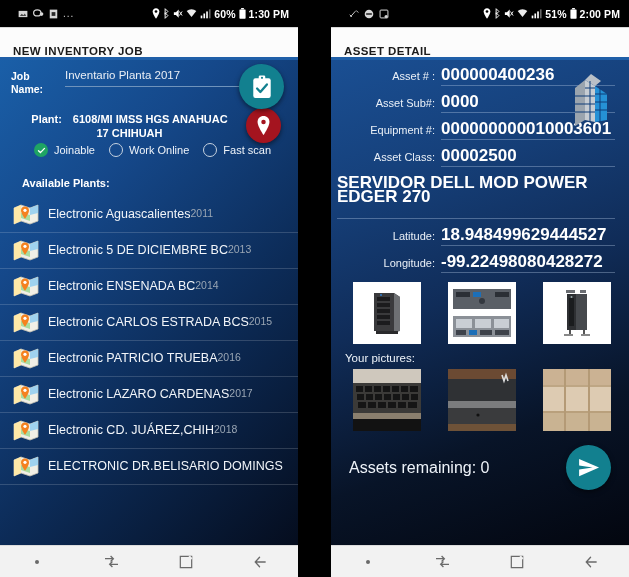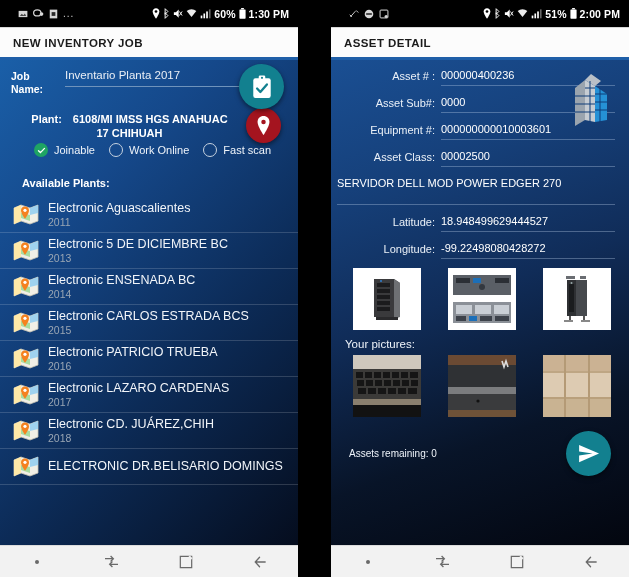--- a/index.html
+++ b/index.html
@@ -45,21 +45,21 @@
   .sb-ico { display: inline-flex; align-items: center; }
   .sb-dots { font-size: 10px; color: #ccc; letter-spacing: 1px; }
   .sb-text { font-size: 10.5px; font-weight: 600; color: #fff; }
 
   
   .appbar {
     height: 30px;
     background: #fcfcfc;
     border-top: 1px solid #d8d8d8;
     display: flex;
-    align-items: center;
+    align-items: flex-end;
     padding-left: 13px;
   }
   .appbar-title {
     font-size: 11.5px;
     font-weight: bold;
     color: #1b1b1b;
     letter-spacing: 0.4px;
   }
   .appbar-rule { height: 3px; background: #1f5fa8; }
 
@@ -122,21 +122,21 @@
 
   
   .plant-list { margin-top: 4px; }
   .plant-item {
     display: flex; align-items: center; gap: 9px;
     padding: 4px 8px 4px 13px;
     border-bottom: 1px solid rgba(255,255,255,0.16);
     height: 36px;
   }
   .map-icon { width: 26px; height: 24px; flex: none; }
-  .pi-text { display: flex; flex-direction: column; justify-content: center; }
+  .pi-text { display: flex; flex-direction: row; justify-content: center; }
   .pi-name { font-size: 12.5px; color: #f2f5f9; line-height: 15px; white-space: nowrap; }
   .pi-year { font-size: 10.5px; color: #9aa6b4; line-height: 13px; }
 
   
   .body-right {
     flex: 1;
     position: relative;
     background: linear-gradient(160deg,#1a4f93 0%, #16417c 22%, #102c58 48%, #081428 74%, #03060f 100%);
     overflow: hidden;
     padding: 8px 0 0 0;
@@ -145,42 +145,42 @@
     display: flex; align-items: flex-start;
     padding: 0 14px 0 6px;
     margin-bottom: 9px;
   }
   .det-label {
     width: 104px; flex: none; text-align: right; padding-right: 6px;
     font-size: 11px; color: #eaf0f7; padding-top: 2px;
   }
   .det-valwrap { flex: 1; }
   .det-value {
-    font-size: 11px; font-weight: normal; color: #ffffff;
+    font-size: 17px; font-weight: bold; color: #ffffff;
     line-height: 14px; padding-bottom: 3px;
   }
   .det-underline { height: 1px; background: rgba(190,210,235,0.35); }
   .building-logo { position: absolute; right: 14px; top: 8px; width: 48px; height: 58px; }
 
   .section-label {
     font-size: 11.5px; color: #eef3f9; padding-left: 14px; margin: 8px 0 5px 0;
   }
   .thumbs { display: flex; gap: 27px; padding-left: 22px; }
   .thumb {
     width: 68px; height: 62px; background: #fff;
     display: flex; align-items: center; justify-content: center;
     overflow: hidden;
   }
   .thumb.photo { background: #2a2a2a; }
 
   .footer-row {
     display: flex; align-items: center; justify-content: space-between;
     padding: 14px 18px 0 18px;
   }
-  .assets-remaining { font-size: 10px; color: #eef3f9; }
+  .assets-remaining { font-size: 16px; color: #eef3f9; }
   .fab-send {
     width: 45px; height: 45px; background: #12808f;
   }
 
   
   .navbar {
     height: 32px; background: #f2f2f2;
     display: flex; align-items: center; justify-content: space-around;
     border-top: 1px solid #dcdcdc;
   }

